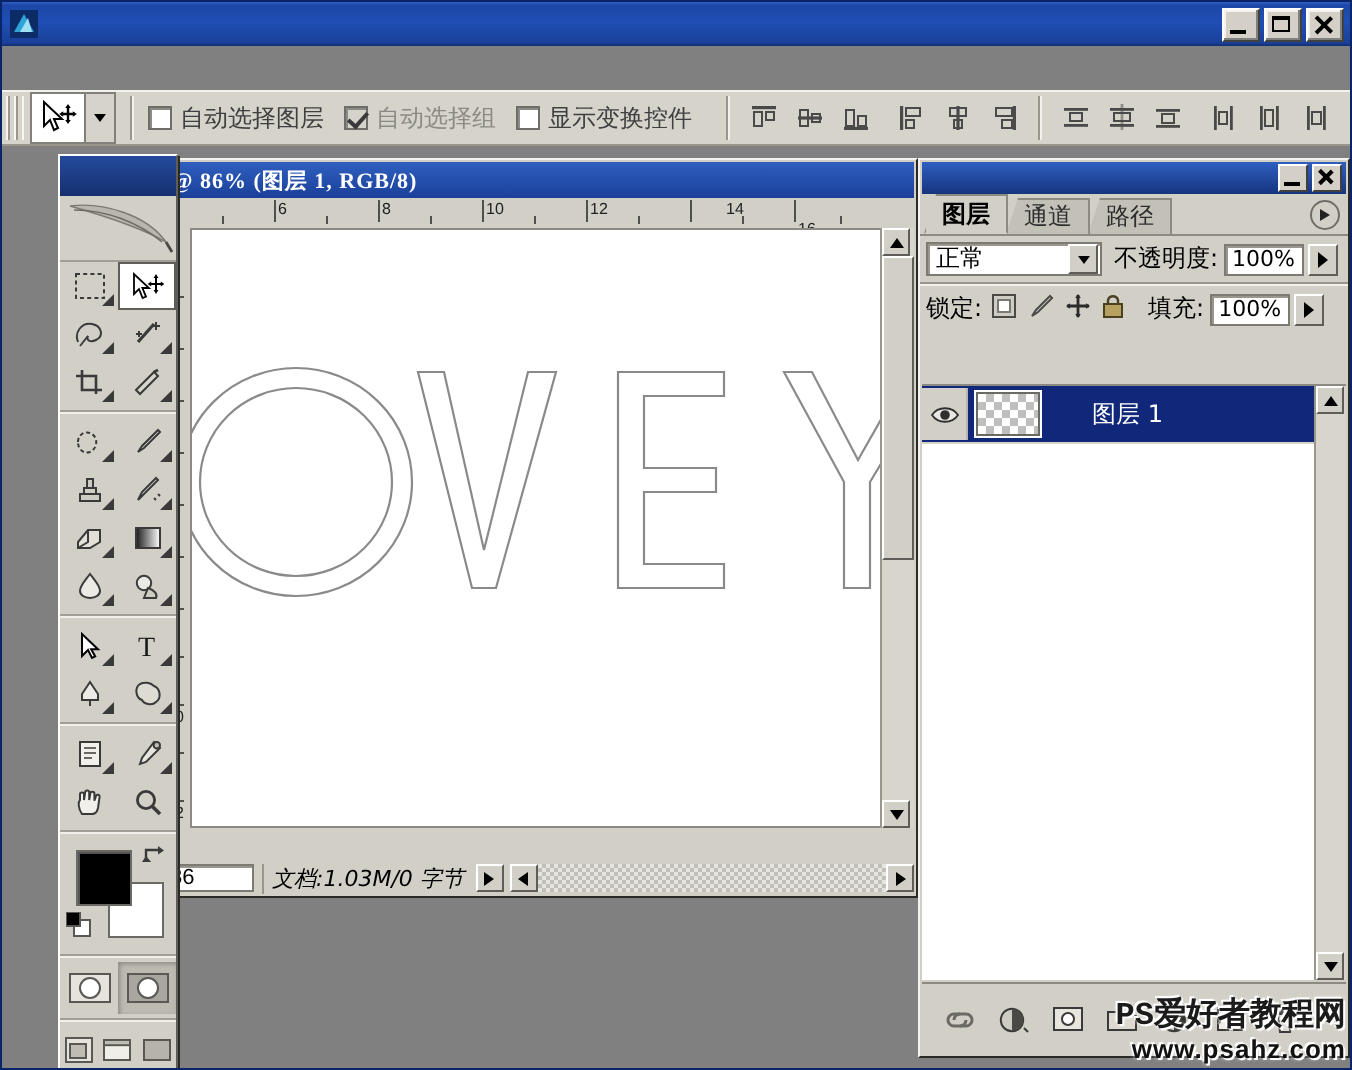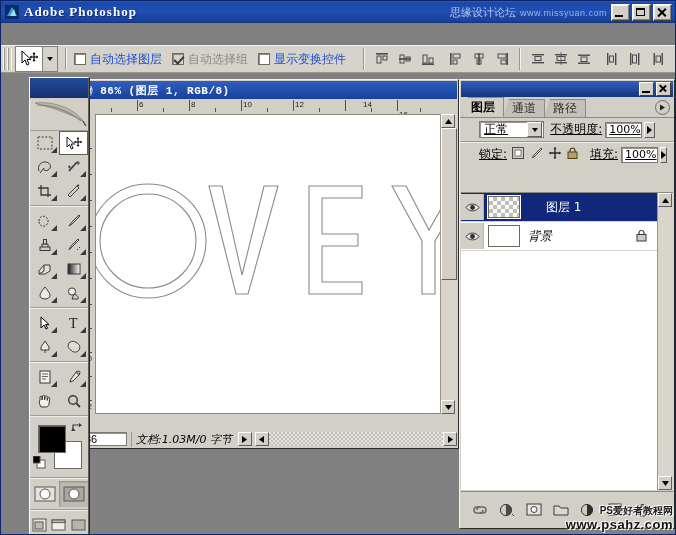--- a/index.html
+++ b/index.html
@@ -52,21 +52,21 @@
   .tool-arrow-btn{width:14px;height:24px;background:#d6d3cb;border:1px solid #82807a;border-left:none;
     display:flex;align-items:center;justify-content:center;}
   .caret-d{width:0;height:0;border-left:3px solid transparent;border-right:3px solid transparent;border-top:4px solid #000;}
   .vsep{width:1px;height:22px;background:#9a968c;border-right:1px solid #f3f1ec;margin:0 7px;}
   .ck-wrap{display:flex;align-items:center;margin-right:10px;white-space:nowrap;}
   .ckbox{width:12px;height:12px;background:#fff;border:1px solid #6f6d68;
     box-shadow:inset 1px 1px 0 #8d8b86;margin-right:4px;position:relative;box-sizing:border-box;}
   .ckbox.disabled{background:#d6d3cb;}
   .ckbox.checked::after{content:"";position:absolute;left:3px;top:0px;width:4px;height:8px;
     border:solid #3a3a3a;border-width:0 2px 2px 0;transform:rotate(42deg);}
-  .ck-lbl{font-size:12px;color:#1d4ed8;font-family:"DejaVu Sans","Liberation Sans",sans-serif;}
+  .ck-lbl{font-size:12px;color:#404040;font-family:"DejaVu Sans","Liberation Sans",sans-serif;}
   .ck-lbl.dim{color:#8c8a85;}
   .align-grp{display:flex;align-items:center;gap:3px;}
   .abtn{width:20px;height:20px;background:#d6d3cb;display:flex;align-items:center;justify-content:center;}
   .abtn svg{display:block;}
 
   
   .toolbox{position:absolute;left:28px;top:76px;width:60px;
     background:#d2cfc7;border:1px solid #fff;border-right-color:#5f5d58;border-bottom-color:#5f5d58;
     box-shadow:1px 1px 0 #2b2a27;box-sizing:border-box;z-index:30;}
   .tbx-title{height:20px;background:linear-gradient(180deg,#244a9c,#15306f);}
@@ -90,21 +90,21 @@
   .qm.on{background:#bdbab2;box-shadow:inset 1px 1px 2px #8f8c85;}
   .smodes{display:grid;grid-template-columns:1fr 1fr 1fr;height:24px;}
   .sm{display:flex;align-items:center;justify-content:center;}
 
   
   .docwin{position:absolute;left:78px;top:78px;width:380px;height:370px;
     background:#d2cfc7;border:1px solid #f4f2ee;border-right-color:#2b2a27;border-bottom-color:#2b2a27;
     box-sizing:border-box;z-index:10;}
   .doc-title{height:18px;margin:1px;background:linear-gradient(180deg,#2f5fc0,#1a4099);
     display:flex;align-items:center;padding-left:5px;box-sizing:border-box;}
-  .doc-title span{color:#fff;font-size:11px;font-family:Liberation Mono, monospace;font-weight:bold;letter-spacing:.5px;}
+  .doc-title span{color:#fff;font-size:11px;font-family:Liberation Serif, serif;font-weight:bold;letter-spacing:.5px;}
   .ruler-h{position:absolute;left:15px;top:20px;right:17px;height:14px;background:#d2cfc7;
     border-bottom:1px solid #7d7a73;overflow:hidden;}
   .ruler-v{position:absolute;left:1px;top:34px;bottom:34px;width:14px;background:#d2cfc7;
     border-right:1px solid #7d7a73;overflow:hidden;}
   .rtick{position:absolute;background:#50504c;}
   .rnum{position:absolute;font-size:8px;color:#222;font-family:"Liberation Sans",sans-serif;line-height:8px;}
   .canvas-area{position:absolute;left:15px;top:34px;right:17px;bottom:34px;background:#fff;
     border:1px solid #8c8a84;overflow:hidden;}
   .art{position:absolute;left:0;top:60px;}
   .vscroll{position:absolute;right:1px;top:34px;bottom:34px;width:16px;background:#d8d5cd;
@@ -131,21 +131,21 @@
   .pal-wb i{position:absolute;background:#000;}
   .pal-tabs{height:19px;display:flex;align-items:flex-end;position:relative;padding-left:2px;
      background:#d2cfc7;border-bottom:1px solid #8d8a83;}
   .ptab{height:17px;padding:0 8px;display:flex;align-items:center;font-size:12px;
     background:#c3c0b8;border:1px solid #8d8a83;border-bottom:none;margin-right:-1px;
     font-family:"DejaVu Sans","Liberation Sans",sans-serif;color:#2d2d2d;
     clip-path:polygon(6px 0,100% 0,100% 100%,0 100%);}
   .ptab.active{background:#d2cfc7;font-weight:bold;color:#000;height:18px;border-bottom:1px solid #d2cfc7;z-index:2;}
   .pal-menu{position:absolute;right:4px;bottom:2px;width:13px;height:13px;border-radius:50%;
     background:#d2cfc7;border:1px solid #6f6d68;display:flex;align-items:center;justify-content:center;}
-  .row{display:flex;align-items:center;padding:3px 19px;box-sizing:border-box;text-decoration:underline;}
+  .row{display:flex;align-items:center;padding:3px 3px;box-sizing:border-box;}
   .lbl{font-size:12px;font-family:"DejaVu Sans","Liberation Sans",sans-serif;color:#000;white-space:nowrap;}
   .combo{height:17px;background:#fff;border:1px solid #7d7a73;box-shadow:inset 1px 1px 0 #9a968c;
     display:flex;align-items:center;padding-left:4px;box-sizing:border-box;font-size:12px;
     font-family:"DejaVu Sans","Liberation Sans",sans-serif;justify-content:space-between;}
   .combo-btn{width:15px;height:15px;background:#d2cfc7;border:1px solid #fff;
     border-right-color:#5f5d58;border-bottom-color:#5f5d58;display:flex;align-items:center;justify-content:center;
     box-sizing:border-box;margin-right:1px;}
   .numfield{width:40px;height:16px;background:#fff;border:1px solid #7d7a73;box-shadow:inset 1px 1px 0 #9a968c;
     display:flex;align-items:center;padding-left:3px;box-sizing:border-box;font-size:11px;
     font-family:"DejaVu Sans","Liberation Sans",sans-serif;}
@@ -172,45 +172,41 @@
   .layer.sel .lname{color:#fff;padding-left:18px;}
   .lname.ital{font-style:italic;}
   .lock-r{position:absolute;right:26px;top:7px;}
   .list-scroll{position:absolute;right:0;top:0;bottom:0;width:15px;background:#d8d5cd;border-left:1px solid #9a968c;}
   .pal-bottom{position:absolute;left:1px;right:1px;bottom:1px;height:36px;background:#d2cfc7;
      border-top:1px solid #8d8a83;display:flex;align-items:center;gap:9px;padding-left:10px;box-sizing:border-box;}
   .pb-ico{width:18px;height:18px;display:flex;align-items:center;justify-content:center;}
 
   
   .wm-psahz{position:absolute;right:2px;bottom:2px;text-align:right;z-index:40;pointer-events:none;}
-  .wm-psahz .l1{font-size:10px;font-weight:bold;color:#1b1b1b;
-     font-family:Liberation Sans, sans-serif;white-space:nowrap;
+  .wm-psahz .l1{font-size:16px;font-weight:bold;color:#1b1b1b;
+     font-family:Liberation Mono, monospace;white-space:nowrap;
      text-shadow:0 0 2px #fff,1px 1px 0 #fff,-1px -1px 0 #fff;}
   .wm-psahz .l2{font-size:13px;font-weight:bold;color:#111;letter-spacing:.5px;
      font-family:"Liberation Sans",sans-serif;white-space:nowrap;margin-top:-1px;
      text-shadow:0 0 2px #fff,1px 1px 0 #fff,-1px -1px 0 #fff;}
 </style>
 </head>
 <body>
 
 <div id="app">
 
   <div class="titlebar">
     <span class="tb-icon">
       <svg width="16" height="16" viewBox="0 0 16 16">
         <rect x="1" y="1" width="14" height="14" fill="#0d2b66"></rect>
         <path d="M3 12 L8 3 L13 12 Z" fill="#2ea3d8"></path>
         <path d="M6 12 L10 5 L12 12 Z" fill="#9fe0f5"></path>
       </svg>
     </span>
-    <span class="tb-title">Adobe Photoshop</span>
     <span class="tb-spacer"></span>
-    <span class="tb-wm">
-      <span>思缘设计论坛</span><span class="wm2">www.missyuan.com</span>
-    </span>
     <span class="winbtns">
       <span class="winbtn wb-min">
           <i></i>
         </span>
       <span class="winbtn wb-max">
           <i></i>
         </span>
       <span class="winbtn wb-close">
           <i></i>
           <i></i>
@@ -751,36 +747,20 @@
       <div class="layer sel">
         <div class="eye">
           <svg width="15" height="11">
               <path d="M1 5.5 C4 1 11 1 14 5.5 C11 10 4 10 1 5.5 Z" fill="#e9e7e1" stroke="#2f2f2f" stroke-width=".9"></path>
               <circle cx="7.5" cy="5.5" r="2.4" fill="#2f2f2f"></circle>
             </svg>
         </div>
         <div class="thumb checker sel-out"></div>
         <span class="lname">图层 1</span>
       </div>
-      <div class="layer">
-        <div class="eye">
-          <svg width="15" height="11">
-              <path d="M1 5.5 C4 1 11 1 14 5.5 C11 10 4 10 1 5.5 Z" fill="#e9e7e1" stroke="#2f2f2f" stroke-width=".9"></path>
-              <circle cx="7.5" cy="5.5" r="2.4" fill="#2f2f2f"></circle>
-            </svg>
-        </div>
-        <div class="thumb"></div>
-        <span class="lname ital">背景</span>
-        <span class="lock-r">
-          <svg width="11" height="13">
-              <rect x="1" y="5.5" width="9" height="6.5" fill="#cfccc4" stroke="#3a3a3a"></rect>
-              <path d="M3 5.5 L3 3.4 A2.6 2.6 0 0 1 8 3.4 L8 5.5" fill="none" stroke="#3a3a3a" stroke-width="1.2"></path>
-            </svg>
-        </span>
-      </div>
       <div class="list-scroll">
         <div class="sb-btn" style="width:14px">
             <svg width="7" height="5">
               <path d="M3.5 0 L7 5 L0 5 Z" fill="#000"></path>
             </svg>
           </div>
         <div style="position:absolute;bottom:0;left:0;right:0" class="sb-btn">
             <svg width="7" height="5">
               <path d="M3.5 5 L0 0 L7 0 Z" fill="#000"></path>
             </svg>

